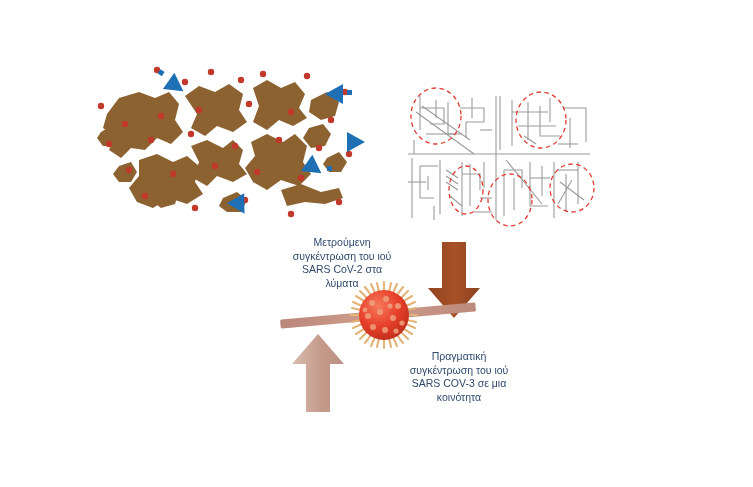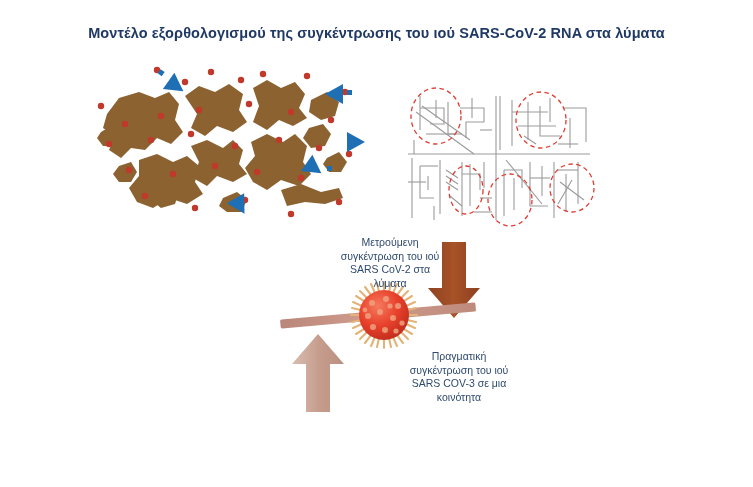--- a/index.html
+++ b/index.html
@@ -65,34 +65,32 @@
     position: absolute;
     font-size: 10.5px;
     line-height: 13.5px;
     color: #2f4a6d;
     text-align: center;
   }
   #caption-measured {
     left: 288px;
     top: 236px;
     width: 108px;
-    margin-left: 48px;
   }
   #caption-actual {
     left: 403px;
     top: 350px;
     width: 112px;
   }
 </style>
 </head>
 <body>
 
 <div id="slide">
 
-  <div id="title">Μοντέλο εξορθολογισμού της συγκέντρωσης του ιού SARS-CoV-2 RNA στα λύματα</div>
 
   <div id="sludge-illustration">
     <svg width="270" height="165" viewBox="0 0 270 165" xmlns="http://www.w3.org/2000/svg">
       <g fill="#8c6231">
         <path d="M12,52 L24,36 L44,30 L60,36 L74,30 L84,42 L80,58 L88,70 L76,82 L62,76 L50,88 L36,86 L26,96 L14,88 L20,74 L8,66 Z"></path>
         <path d="M44,98 L62,92 L78,100 L92,94 L104,104 L100,120 L108,132 L92,142 L74,136 L58,146 L42,140 L34,126 L44,114 Z"></path>
         <path d="M90,34 L104,24 L120,30 L134,22 L148,32 L144,48 L152,60 L138,70 L122,64 L110,74 L96,66 L102,52 Z"></path>
         <path d="M96,84 L112,78 L128,86 L138,78 L148,88 L144,102 L152,112 L138,120 L122,114 L112,124 L98,116 L104,100 Z"></path>
         <path d="M158,26 L172,18 L186,26 L200,20 L210,32 L204,46 L212,56 L198,64 L184,58 L172,68 L158,60 L164,44 Z"></path>
         <path d="M156,80 L172,72 L188,80 L200,72 L212,84 L208,100 L216,112 L204,124 L186,118 L172,128 L158,120 L150,106 L160,94 Z"></path>

